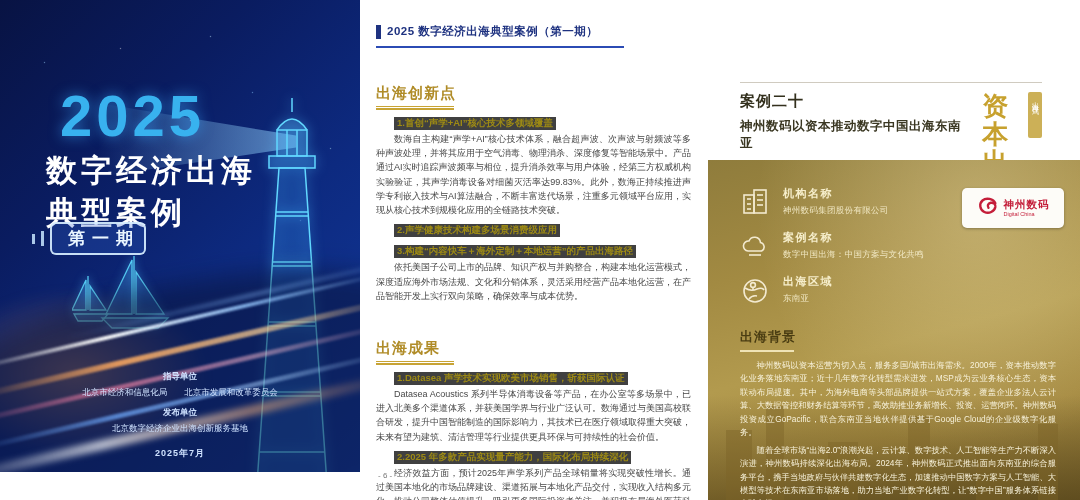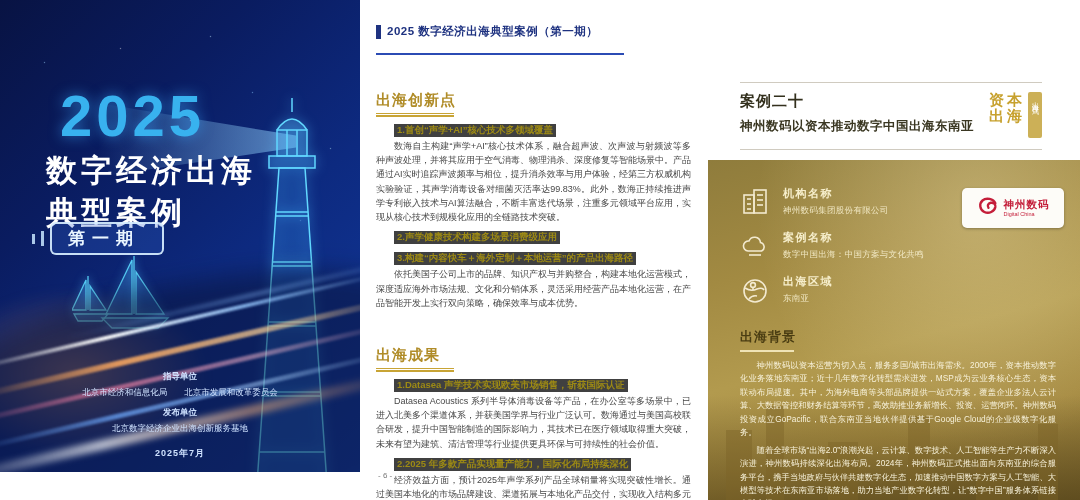--- a/index.html
+++ b/index.html
@@ -39,50 +39,50 @@
   .st6 { bottom:175px; left:60px; width:380px; height:3px; filter:blur(2px);
          background:linear-gradient(90deg,transparent,rgba(140,190,255,.6),transparent); }
   .cv-year { position:absolute; left:60px; top:82px; font-size:58px; font-weight:bold; color:#38b2ef;
              letter-spacing:4px; text-shadow:0 0 14px rgba(60,170,255,.6); }
   .cv-t1 { position:absolute; left:46px; top:150px; font-size:31px; font-weight:bold; color:#ffffff; letter-spacing:4px; }
   .cv-t2 { position:absolute; left:46px; top:192px; font-size:31px; font-weight:bold; color:#ffffff; letter-spacing:4px; }
   .issue { position:absolute; left:32px; top:222px; display:flex; align-items:center; gap:6px; }
   .issue .tick { width:3px; height:15px; background:rgba(200,230,255,.85); }
   .issue .tick.short { height:10px; }
   .issue-box { border:2px solid rgba(215,238,255,.92); border-radius:6px; background:rgba(50,100,210,.28);
-               color:#eaf6ff; font-size:17px; font-weight:bold; letter-spacing:7px; padding:3px 22px 3px 16px; }
+               color:#eaf6ff; font-size:17px; font-weight:bold; letter-spacing:7px; padding:3px 4px 3px 16px; }
   .cv-footer { position:absolute; left:0; bottom:12px; width:100%; text-align:center; color:#cfe2ff; }
   .cvf-label { font-size:8.5px; font-weight:bold; margin-top:8px; }
   .cvf-line  { font-size:8.5px; margin-top:4px; }
   .cvf-date  { font-size:9px; font-weight:bold; margin-top:12px; letter-spacing:1px; }
 
   
   .page-mid { position:absolute; left:360px; top:0; width:345px; height:500px; background:#fff; }
   .mid-inner { padding:24px 14px 0 16px; }
   .mid-header { display:inline-flex; align-items:flex-end; gap:6px; border-bottom:2px solid #2b4bb4;
-                padding-bottom:14px; padding-right:26px; }
+                padding-bottom:7px; padding-right:26px; }
   .mid-header .hbar { width:5px; height:14px; background:#1e3280; }
   .mid-header .htxt { font-size:11.5px; font-weight:bold; color:#1e3280; letter-spacing:.5px; }
   .sec-h { margin-top:36px; font-size:15px; font-weight:bold; color:#b08c28; letter-spacing:1px; }
   .sec-rule { width:78px; height:4px; margin-top:3px;
               background:linear-gradient(#c8a435 0 1.5px, rgba(0,0,0,0) 1.5px 2.5px, #c8a435 2.5px 4px); }
   .subhead { margin:7px 0 1px 18px; font-size:9.5px; font-weight:bold; color:#9d8a14;
              background:#404040; display:inline-block; padding:0 3px; }
   .para { font-size:9px; color:#474747; line-height:1.58; text-align:justify; text-indent:2em; margin-top:1px; }
   .page-num { position:absolute; left:18px; bottom:20px; font-size:8px; color:#777; }
 
   
   .page-right { position:absolute; left:705px; top:0; width:375px; height:370px; background:#fff;margin-top:8px; }
   .case-header { position:absolute; left:35px; top:74px; width:302px; border-top:1px solid #d0cbc0;
                  border-bottom:1px solid #d0cbc0; padding:9px 0 11px; display:flex;
                  justify-content:space-between; align-items:flex-start; }
   .case-label { font-size:15px; font-weight:bold; color:#33301d; letter-spacing:1px; }
   .case-title { font-size:12.5px; font-weight:bold; color:#3a3722; margin-top:7px; letter-spacing:.5px; }
   .badge { display:flex; gap:3px; align-items:flex-start; }
-  .badge-chars { font-size:15px; font-weight:bold; color:#c7a12e; line-height:1.08; letter-spacing:3px; }
+  .badge-chars { font-size:26px; font-weight:bold; color:#c7a12e; line-height:1.08; letter-spacing:3px; text-align:center; }
   .badge-tag { writing-mode:vertical-rl; font-size:7px; color:#fff; background:#ccb057; padding:4px 2px;
                border-radius:2px; height:46px; letter-spacing:2px; }
   .gold { position:absolute; left:3px; top:152px; width:372px; height:348px; overflow:hidden;
           background:linear-gradient(165deg,#8f7c3c 0%,#a28a42 28%,#b29a4e 52%,#a68b42 74%,#7d6730 100%); }
   .gold::before { content:""; position:absolute; inset:0;
           background:radial-gradient(ellipse at 72% 14%, rgba(255,242,195,.32), transparent 58%); }
   .city { position:absolute; left:0; right:0; bottom:0; height:150px;
           background:linear-gradient(to top, rgba(58,44,10,.5), rgba(58,44,10,0) 75%); }
   .bld { position:absolute; bottom:0; background:rgba(125,100,40,.45); }
   .b1 { left:18px;  width:26px; height:78px; }

